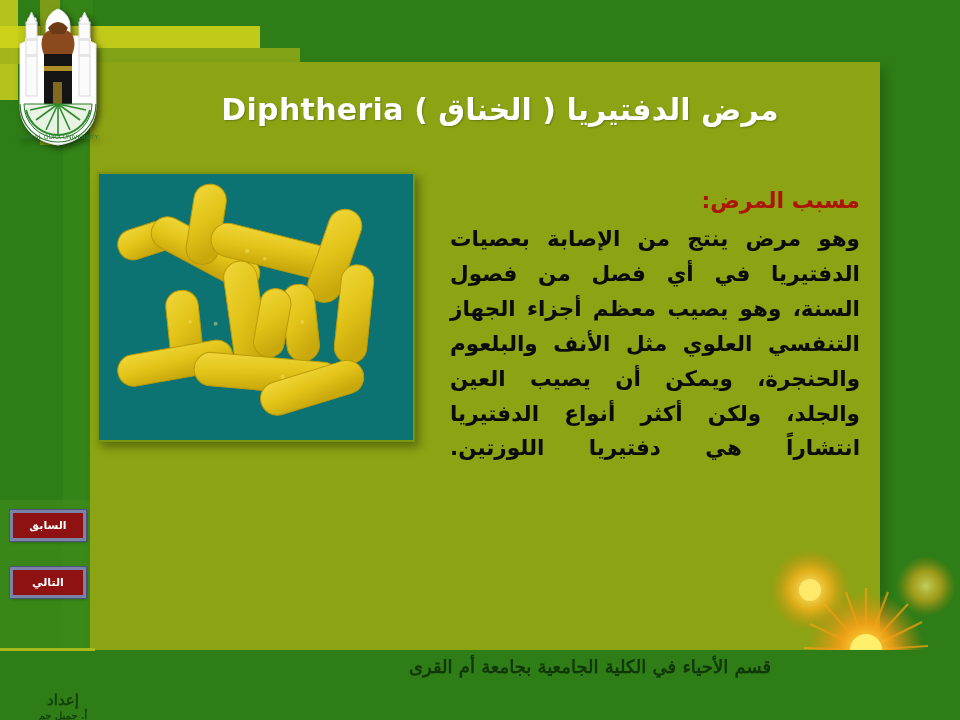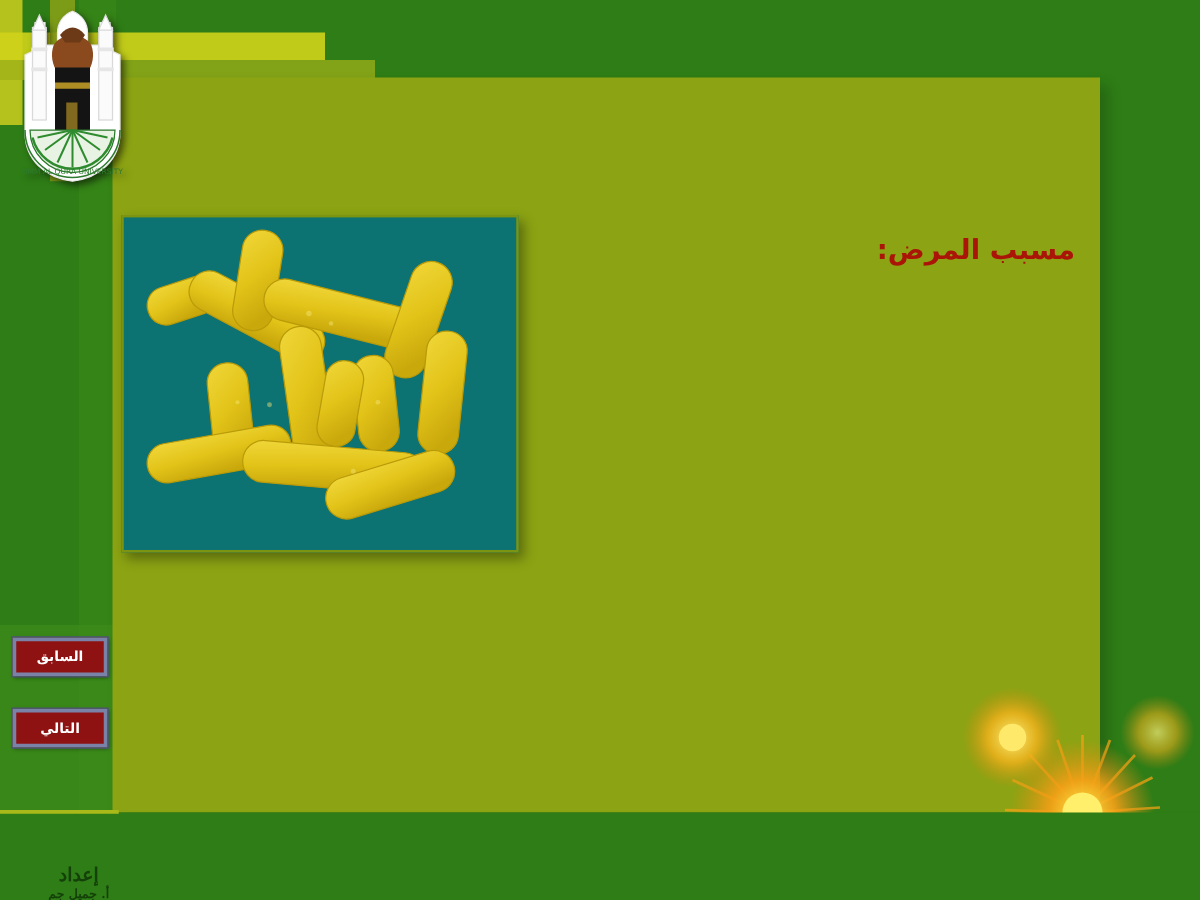--- a/index.html
+++ b/index.html
@@ -263,20 +263,21 @@
           <path d="M52 98 L74 114"></path>
         <path d="M52 98 L80 104"></path>
       </g>
       <path d="M20 104 A33 33 0 0 0 84 104" fill="none" stroke="#2e8b2e" stroke-width="2"></path>
 
       <path d="M14 98 A38 38 0 0 0 90 98" fill="none" stroke="#2e7a2e" stroke-width="1.2"></path>
       <text x="52" y="133" font-size="6" fill="#2e7a2e" text-anchor="middle" font-family="DejaVu Sans, sans-serif">UMM AL QURA UNIVERSITY</text>
     </svg>
   </div>
 
+  <div id="title">مرض الدفتيريا ( الخناق ) Diphtheria</div>
 
   <div id="micrograph-frame">
     <svg viewBox="0 0 318 270" width="314" height="266" aria-hidden="true">
       <rect x="0" y="0" width="318" height="270" fill="#0d7272"></rect>
       <defs>
         <linearGradient id="rodg" x1="0" y1="0" x2="0.4" y2="1">
           <stop offset="0%" stop-color="#f0d73a"></stop>
           <stop offset="55%" stop-color="#e2c318"></stop>
           <stop offset="100%" stop-color="#c9a80c"></stop>
         </linearGradient>
@@ -316,20 +317,21 @@
         <circle cx="118" cy="152" r="2"></circle>  
           <circle cx="206" cy="150" r="1.9"></circle>
         <circle cx="92" cy="150" r="1.7"></circle>
           <circle cx="186" cy="206" r="2"></circle>
       </g>
     </svg>
   </div>
 
   <div id="text-column">
     <div id="cause-heading">مسبب المرض:</div>
+    <div id="cause-body">وهو مرض ينتج من الإصابة بعصيات الدفتيريا في أي فصل من فصول السنة، وهو يصيب معظم أجزاء الجهاز التنفسي العلوي مثل الأنف والبلعوم والحنجرة، ويمكن أن يصيب العين والجلد، ولكن أكثر أنواع الدفتيريا انتشاراً هي دفتيريا اللوزتين.</div>
   </div>
 
   <div id="btn-prev" class="nav-btn">السابق</div>
   <div id="btn-next" class="nav-btn">التالي</div>
 
   <div id="flower-decor">
     <svg viewBox="0 0 190 190" width="190" height="190" aria-hidden="true">
       <defs>
         <radialGradient id="fl1" cx="50%" cy="50%" r="50%">
           <stop offset="0%" stop-color="#ffe94a" stop-opacity="1"></stop>
@@ -375,19 +377,20 @@
 
       <g transform="translate(156,56)" opacity=".7">
         <circle cx="0" cy="0" r="30" fill="url(#fl2)"></circle>
       </g>
     </svg>
   </div>
 
   <div id="footer-bar"></div>
   <div class="footer-rule"></div>
 
+  <div id="footer-text">قسم الأحياء في الكلية الجامعية بجامعة أم القرى</div>
 
   <div id="credit-block">
     <div id="credit-label">إعداد</div>
     <div id="credit-name">أ. جميل جم</div>
   </div>
 
 </div>
 
 </body></html>

